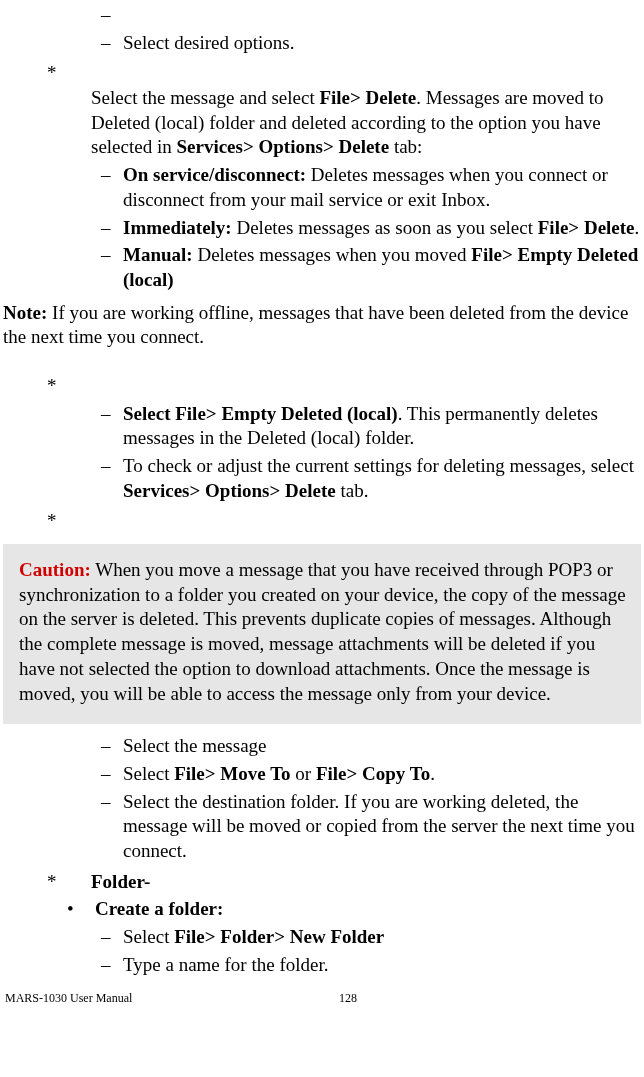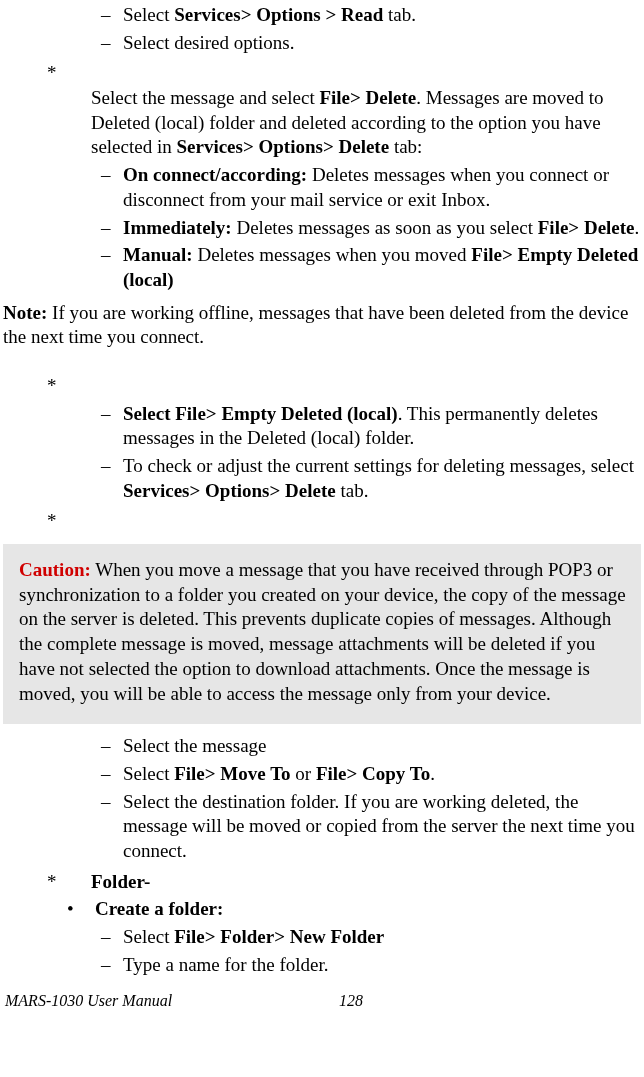--- a/index.html
+++ b/index.html
@@ -49,58 +49,56 @@
   .caution-label {
     color: #d00000;
     font-weight: bold;
   }
   .bold {
     font-weight: bold;
   }
   .footer {
     display: flex;
     justify-content: flex-end;
-    font-style: italic;
-    font-size: 16px;
+    font-size: 12px;
     margin-top: 14px;
     padding: 0 2px;
   }
   .footer-left {
     flex: 1;
   }
   .footer-page {
     width: 300px;
   }
 </style>
 </head>
 <body>
 
 <div class="page">
 
   <div class="dash-item">
     <span class="dash">–</span>
-    <span><span>Select </span><span class="bold">Services&gt; Options &gt; Read</span><span> tab.</span></span>
   </div>
 
   <div class="dash-item">
     <span class="dash">–</span>
     <span>Select desired options.</span>
   </div>
 
   <div class="star-item">
     <span class="star">*</span>
     <span>
       <br>
       <span>Select the message and select </span><span class="bold">File&gt; Delete</span><span>. Messages are moved to Deleted (local) folder and deleted according to the option you have selected in </span><span class="bold">Services&gt; Options&gt; Delete</span><span> tab:</span>
     </span>
   </div>
 
   <div class="dash-item">
     <span class="dash">–</span>
-    <span><span class="bold">On connect/according:</span><span> Deletes messages when you connect or disconnect from your mail service or exit Inbox.</span></span>
+    <span><span class="bold">On service/disconnect:</span><span> Deletes messages when you connect or disconnect from your mail service or exit Inbox.</span></span>
   </div>
 
   <div class="dash-item">
     <span class="dash">–</span>
     <span><span class="bold">Immediately:</span><span> Deletes messages as soon as you select </span><span class="bold">File&gt; Delete</span><span>.</span></span>
   </div>
 
   <div class="dash-item">
     <span class="dash">–</span>
     <span><span class="bold">Manual:</span><span> Deletes messages when you moved </span><span class="bold">File&gt; Empty Deleted (local)</span></span>

